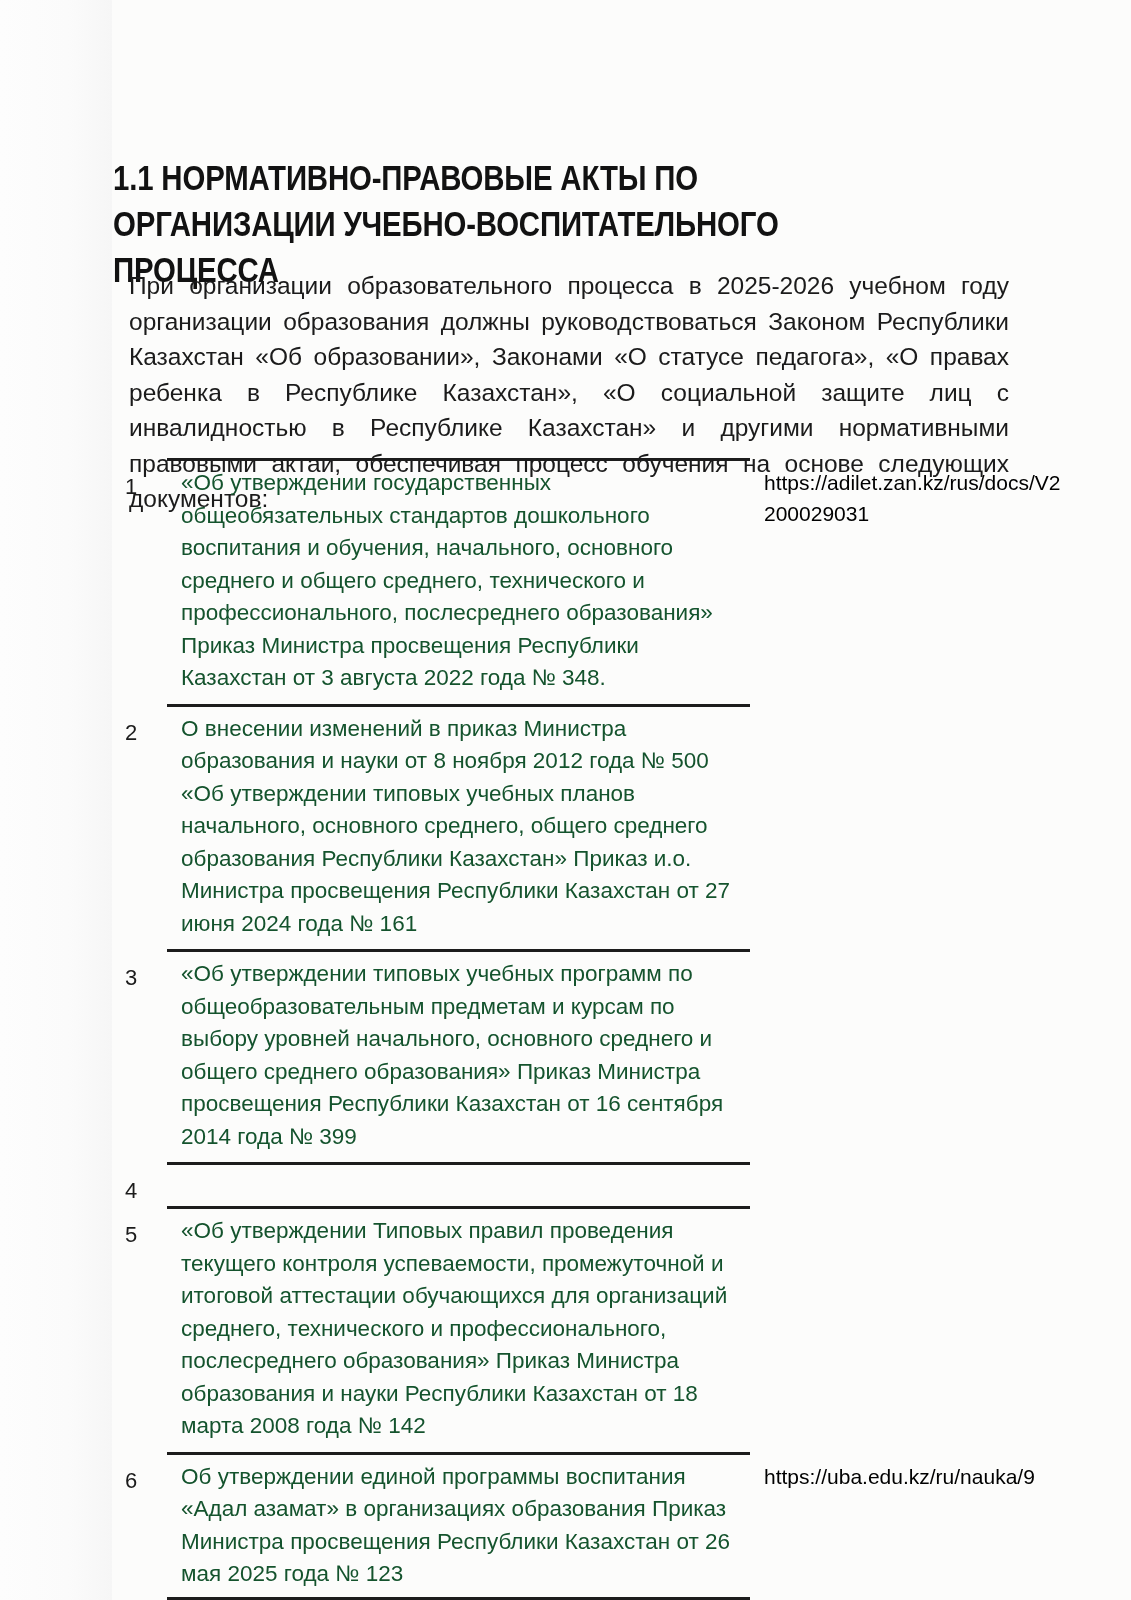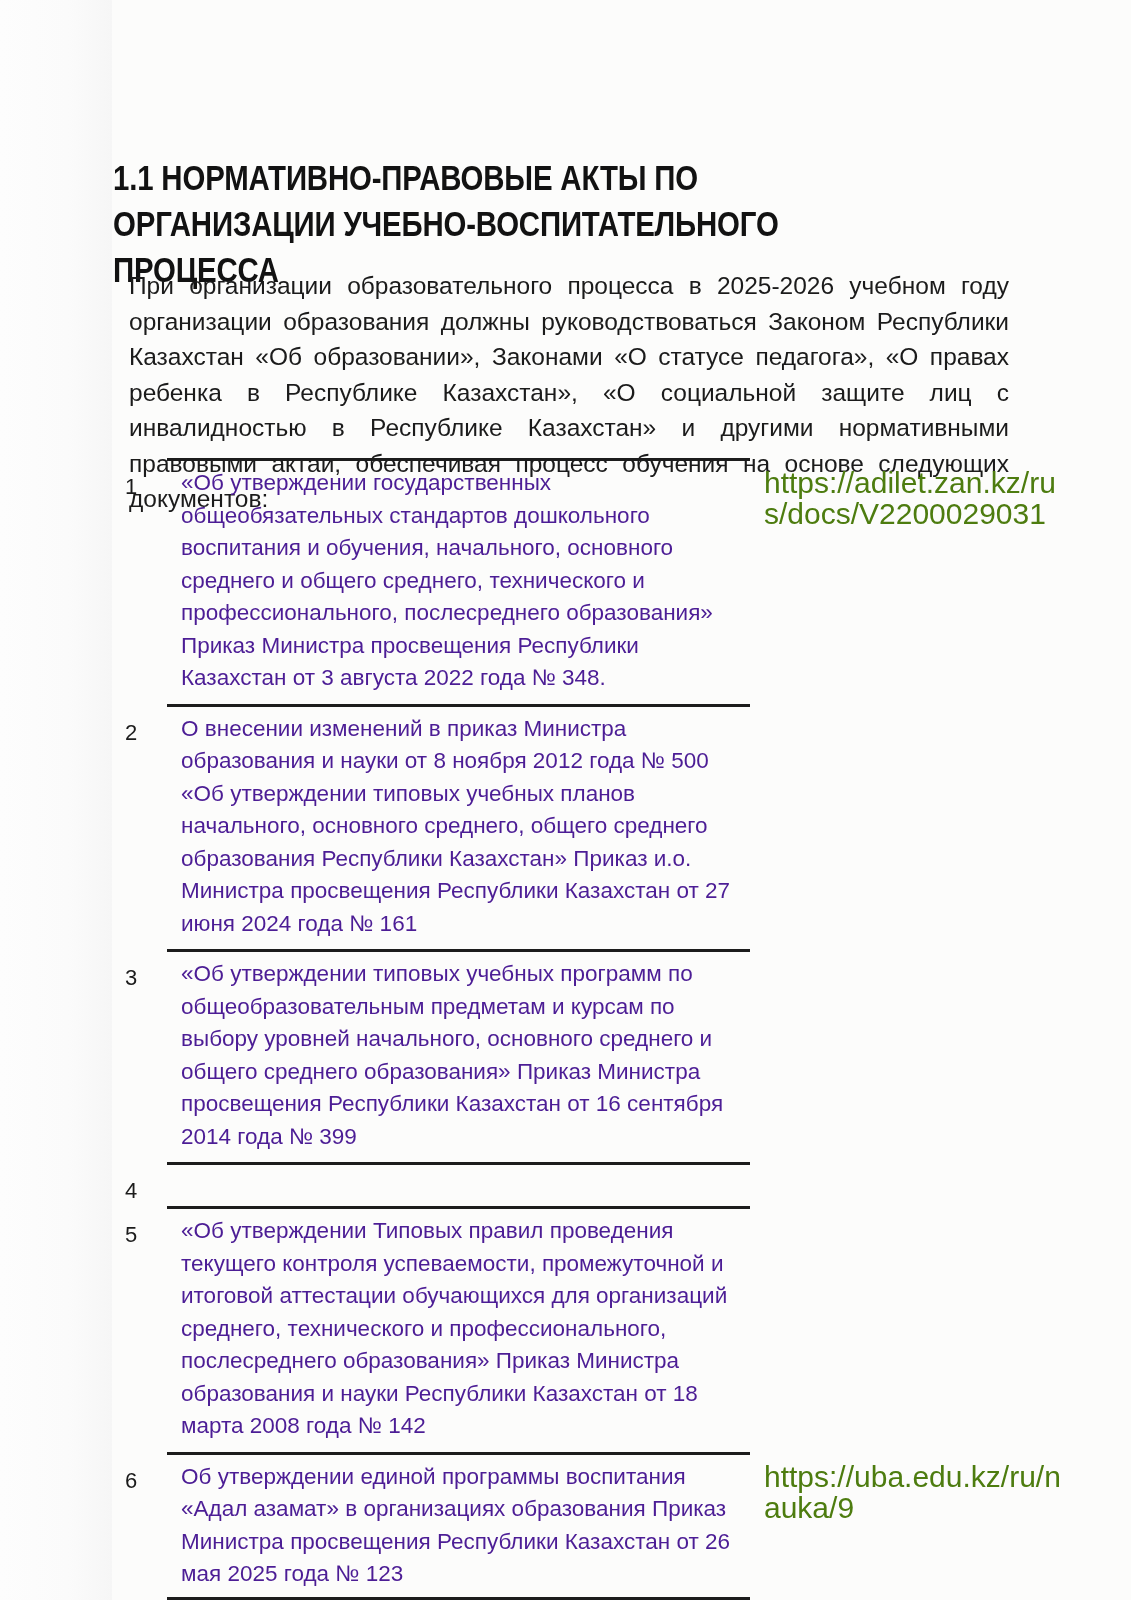--- a/index.html
+++ b/index.html
@@ -124,30 +124,30 @@
     box-sizing: border-box;
     color: #1b1b1b;
   }
 
   .c-desc {
     flex: 0 0 583px;
     box-sizing: border-box;
     padding: 9px 14px 9px 14px;
     font-size: 22.5px;
     line-height: 32.5px;
-    color: #4c1d95;
+    color: #14532d;
   }
 
   .c-url {
     flex: 1 1 auto;
     box-sizing: border-box;
     padding: 9px 0 9px 14px;
-    font-size: 30px;
+    font-size: 21px;
     line-height: 31px;
-    color: #4d7c0f;
+    color: #000000;
     word-break: break-all;
   }
 </style>
 </head>
 <body>
 
 <div class="page">
 
   <div class="scan-gutter"></div>
   <div class="scan-tint"></div>

